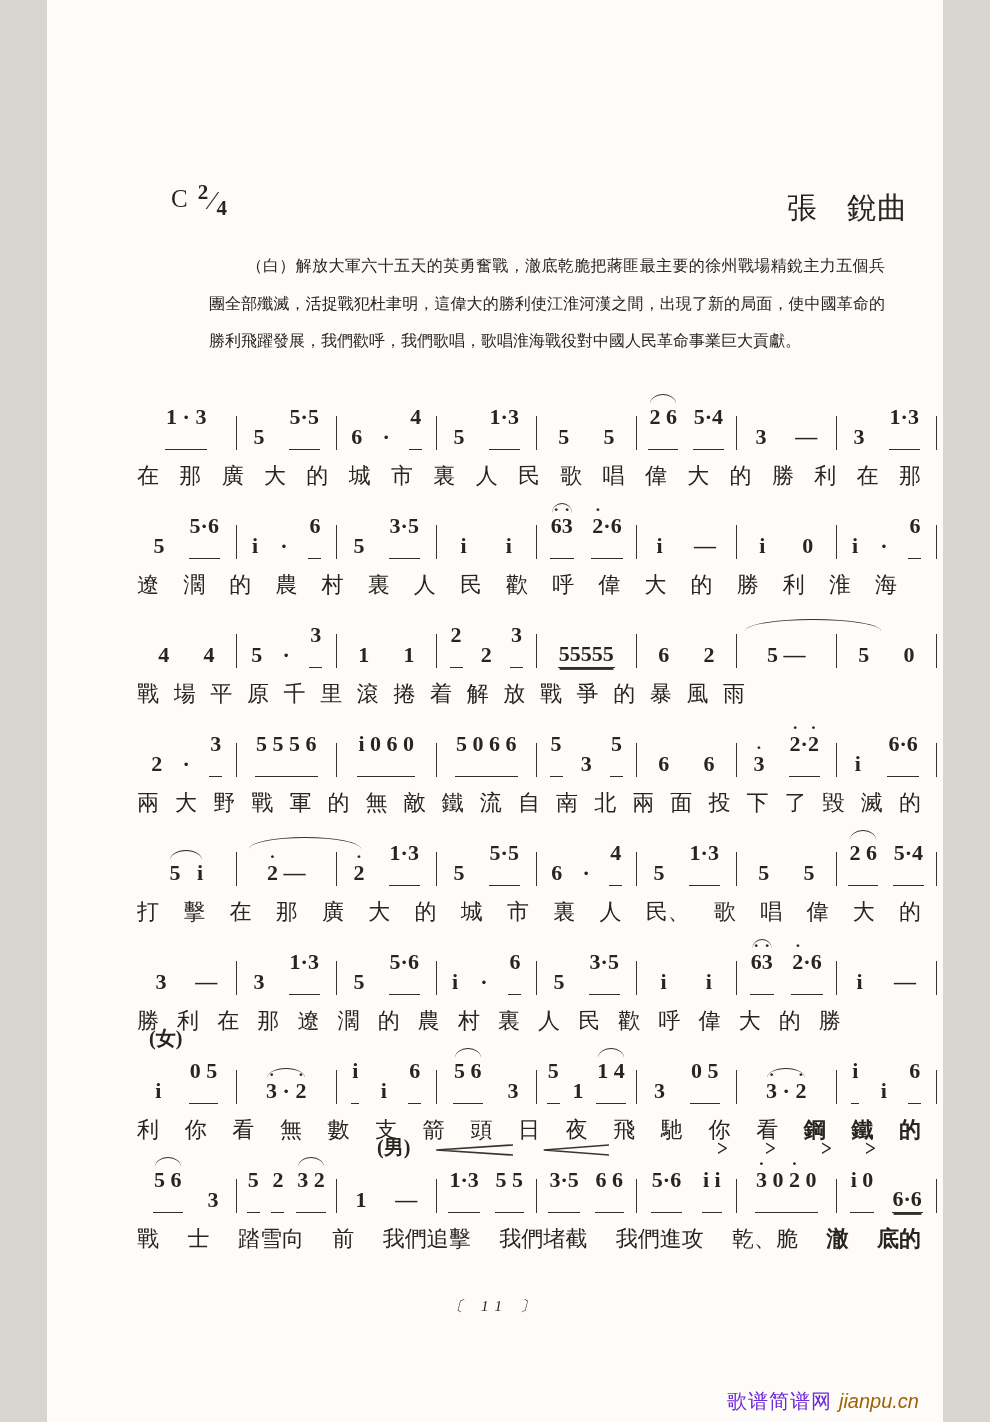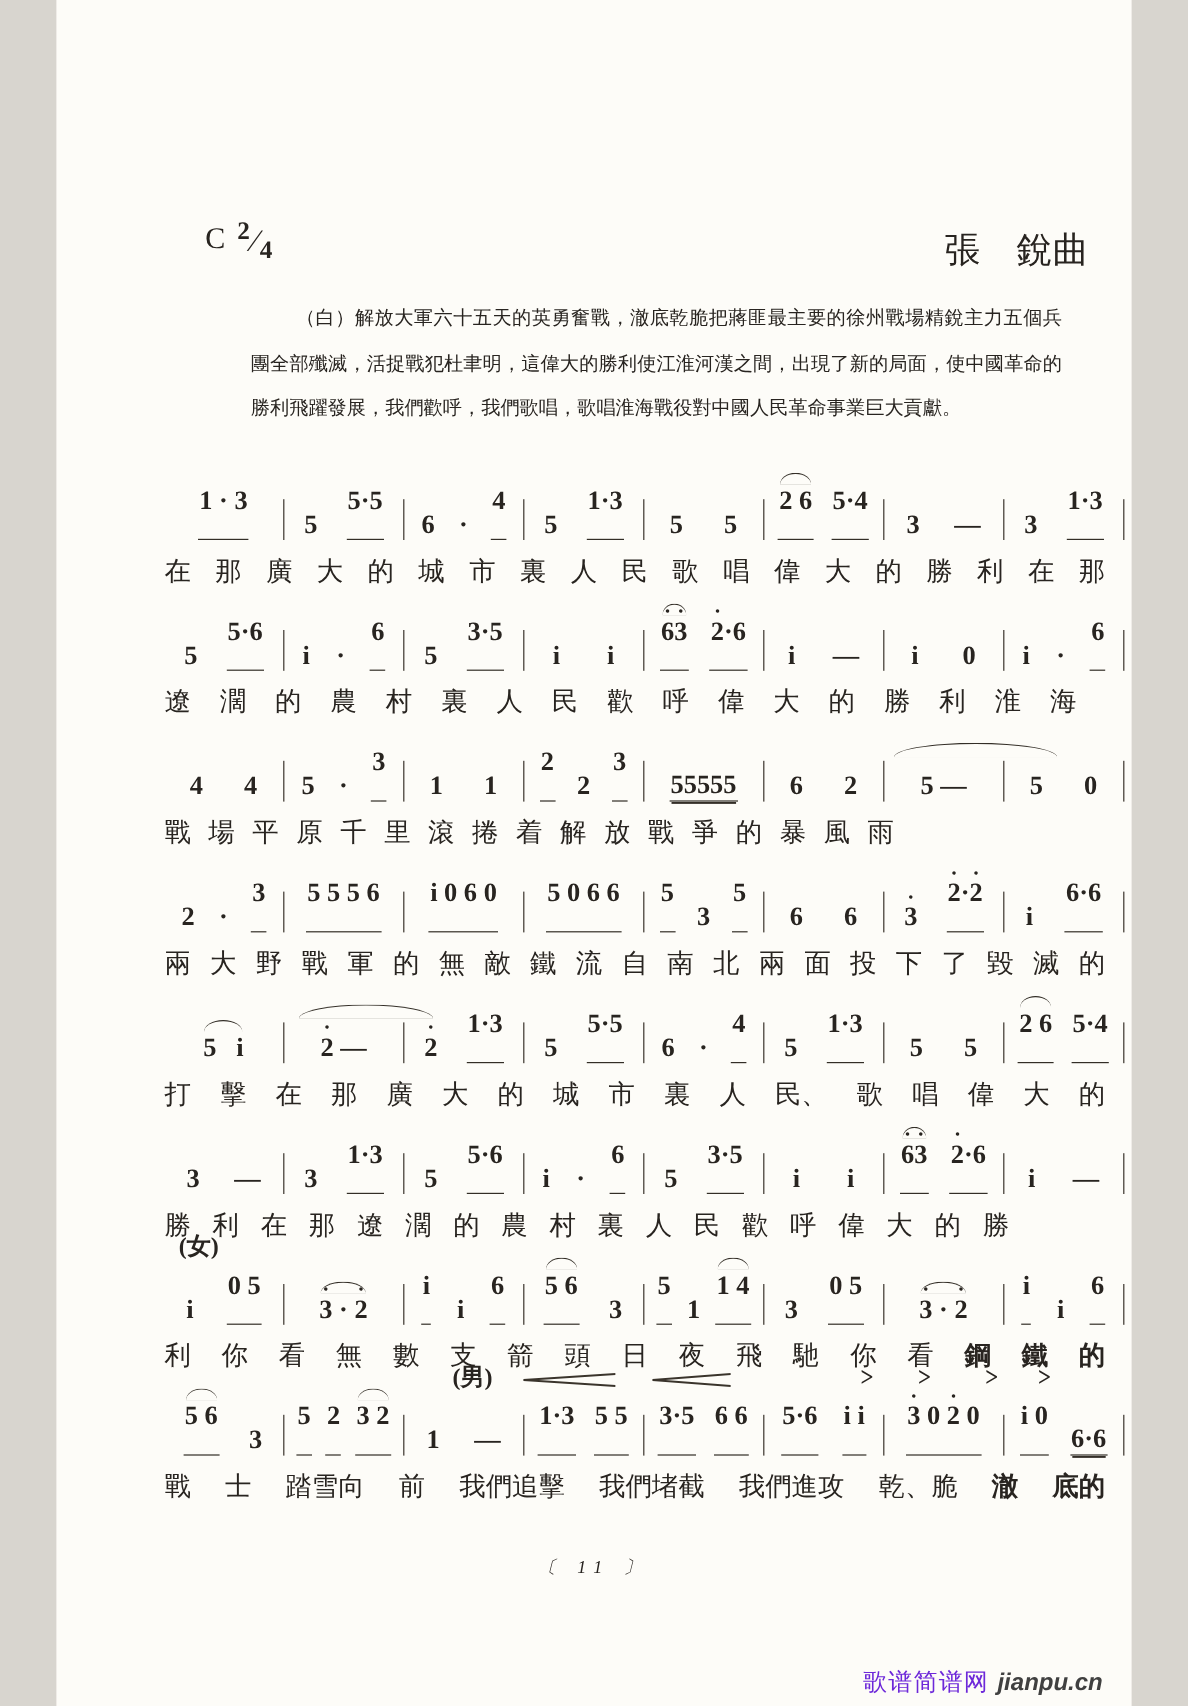--- a/index.html
+++ b/index.html
@@ -580,15 +580,15 @@
           <span class="syl">我們進攻</span>
           <span class="syl">乾、脆</span>
           <span class="syl bold">澈</span>
           <span class="syl bold">底的</span>
         </div>
       </div>
     </div>
 
   <div class="pagenum">〔 11 〕</div>
   <div class="watermark">
-    <span class="wm-site" style="color: #6d28d9; text-align: right;">歌谱简谱网</span><span class="wm-domain" style="color: #404040; font-weight: bold;">jianpu.cn</span>
+    <span class="wm-site" style="color: #6d28d9; text-align: right;">歌谱简谱网</span><span class="wm-domain" style="color: #a16207;">jianpu.cn</span>
   </div>
 </div>
 
 </body></html>

